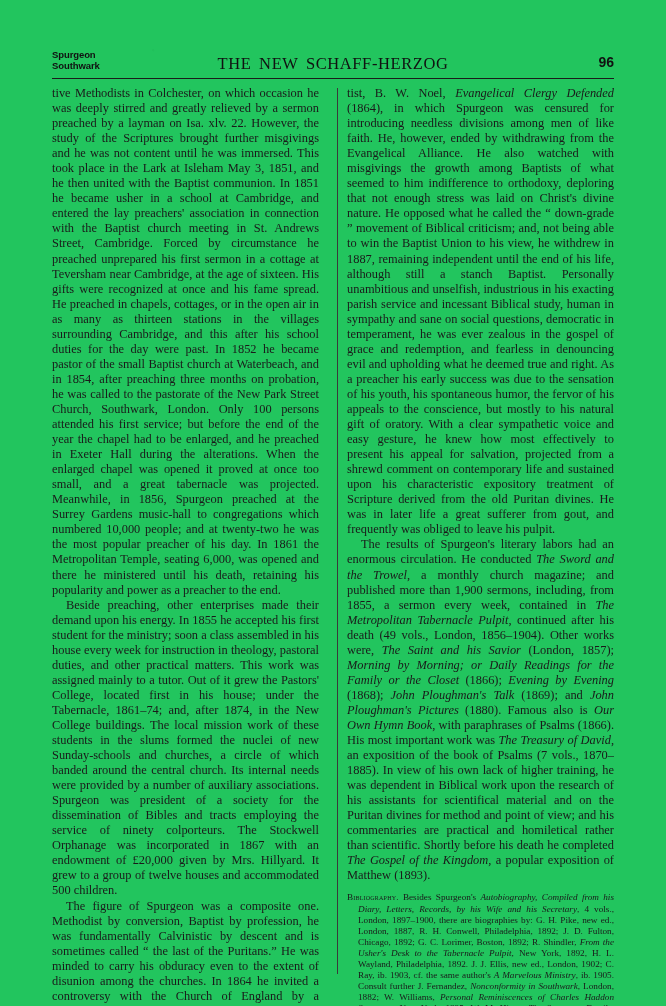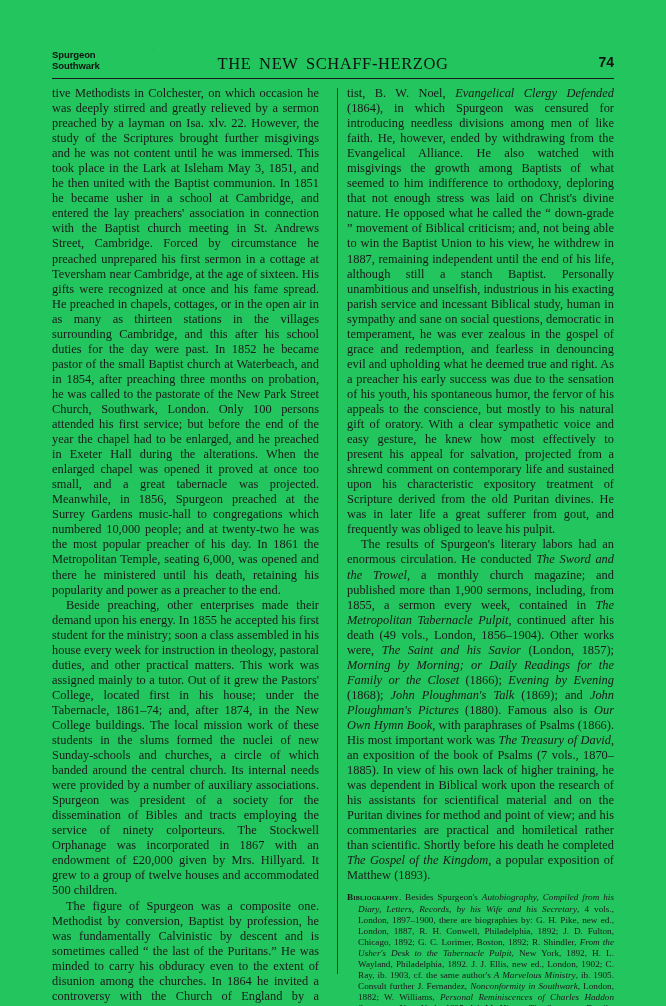--- a/index.html
+++ b/index.html
@@ -119,21 +119,21 @@
     text-align: justify;
     font-size: 9.2px;
     line-height: 11.05px;
     text-indent: 0;
     padding-left: 11px;
     text-indent: -11px;
   }
   p.biblio i, p.biblio em { }
   .smallcaps {
     font-variant: small-caps;
-    font-weight: bold;
+    font-weight: normal;
     letter-spacing: 0.2px;
   }
 
   
   #grain {
     position: absolute;
     left: 0; top: 0;
     width: 666px; height: 1006px;
     pointer-events: none;
     opacity: .5;
@@ -149,21 +149,21 @@
 <body>
 
 <div id="page">
 
   <div id="runhead">
     <div class="rh-left">
       <span>Spurgeon</span>
       <span>Southwark</span>
     </div>
     <div class="rh-center">THE NEW SCHAFF-HERZOG</div>
-    <div class="rh-right">74</div>
+    <div class="rh-right">96</div>
   </div>
 
   <div id="rule"></div>
 
   <div id="columns">
     <div id="coldiv"></div>
 
     <div class="col col-left">
       <p class="body noindent">tive Methodists in Colchester, on which occasion he was deeply stirred and greatly relieved by a sermon preached by a layman on Isa. xlv. 22. However, the study of the Scriptures brought further misgivings and he was not content until he was immersed. This took place in the Lark at Isleham May 3, 1851, and he then united with the Baptist communion. In 1851 he became usher in a school at Cambridge, and entered the lay preachers' association in connection with the Baptist church meeting in St. Andrews Street, Cambridge. Forced by circumstance he preached unprepared his first sermon in a cottage at Teversham near Cambridge, at the age of sixteen. His gifts were recognized at once and his fame spread. He preached in chapels, cottages, or in the open air in as many as thirteen stations in the villages surrounding Cambridge, and this after his school duties for the day were past. In 1852 he became pastor of the small Baptist church at Waterbeach, and in 1854, after preaching three months on probation, he was called to the pastorate of the New Park Street Church, Southwark, London. Only 100 persons attended his first service; but before the end of the year the chapel had to be enlarged, and he preached in Exeter Hall during the alterations. When the enlarged chapel was opened it proved at once too small, and a great tabernacle was projected. Meanwhile, in 1856, Spurgeon preached at the Surrey Gardens music-hall to congregations which numbered 10,000 people; and at twenty-two he was the most popular preacher of his day. In 1861 the Metropolitan Temple, seating 6,000, was opened and there he ministered until his death, retaining his popularity and power as a preacher to the end.</p>
       <p class="body">Beside preaching, other enterprises made their demand upon his energy. In 1855 he accepted his first student for the ministry; soon a class assembled in his house every week for instruction in theology, pastoral duties, and other practical matters. This work was assigned mainly to a tutor. Out of it grew the Pastors' College, located first in his house; under the Tabernacle, 1861–74; and, after 1874, in the New College buildings. The local mission work of these students in the slums formed the nuclei of new Sunday-schools and churches, a circle of which banded around the central church. Its internal needs were provided by a number of auxiliary associations. Spurgeon was president of a society for the dissemination of Bibles and tracts employing the service of ninety colporteurs. The Stockwell Orphanage was incorporated in 1867 with an endowment of £20,000 given by Mrs. Hillyard. It grew to a group of twelve houses and accommodated 500 children.</p>

